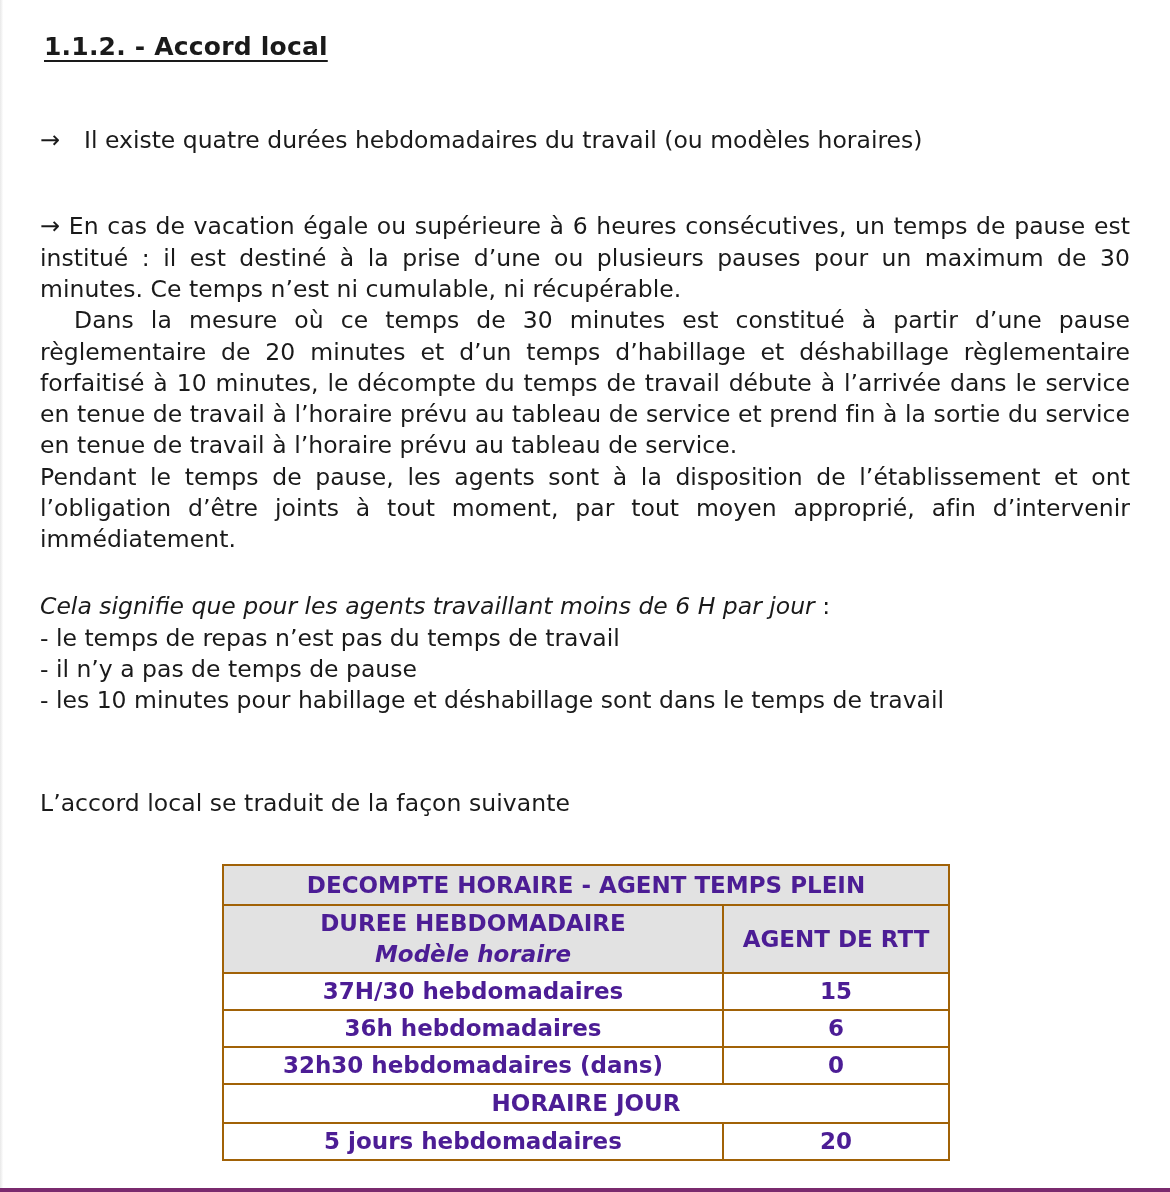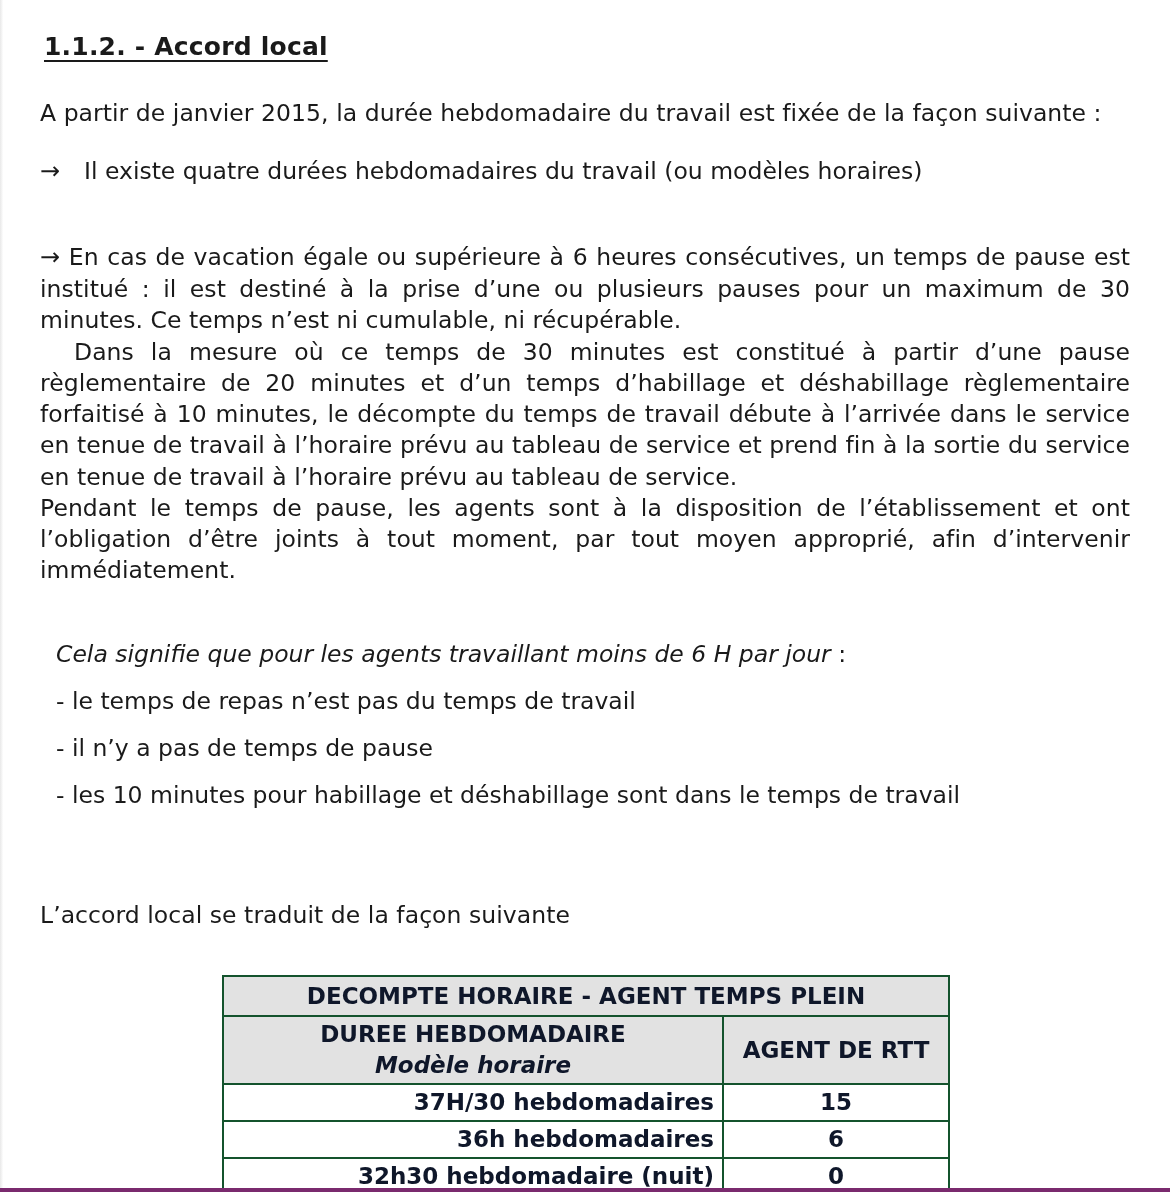--- a/index.html
+++ b/index.html
@@ -79,42 +79,42 @@
   }
   .italic-line {
     font-style: italic;
     font-size: 23.5px;
     line-height: 1.33;
     margin: 0;
   }
   .list-line {
     font-size: 23.5px;
     line-height: 1.33;
-    margin: 16px;
+    margin: 0;
   }
   
   .table-wrap {
     margin-top: 44px;
     display: flex;
     justify-content: flex-start;
     padding-left: 182px;
   }
   table.accord-table {
     border-collapse: collapse;
     width: 726px;
     table-layout: fixed;
     background: #ffffff;
   }
   table.accord-table td {
-    border: 2px solid #14532d;
+    border: 2px solid #a16207;
     font-size: 23px;
     font-weight: bold;
     padding: 2px 8px;
     vertical-align: middle;
-    color: #0f172a;
+    color: #4c1d95;
   }
   .col-a { width: 500px; }
   .col-b { width: 226px; }
   td.hdr-full {
     background: #e2e2e2;
     text-align: center;
     height: 34px;
   }
   td.hdr-left {
     background: #e2e2e2;
@@ -126,21 +126,21 @@
     background: #e2e2e2;
     text-align: center;
   }
   td.hdr-left .sub {
     display: block;
     font-style: italic;
     font-weight: bold;
     text-align: center;
   }
   td.row-label {
-    text-align: right;
+    text-align: center;
     height: 31px;
   }
   td.row-value {
     text-align: center;
   }
   td.subhdr-full {
     text-align: center;
     height: 33px;
     background: #ffffff;
   }
@@ -151,21 +151,20 @@
 <div class="page">
 
   <div class="scan-left-edge"></div>
 
   <div class="content">
 
     <h1 class="section-heading">1.1.2. - Accord local</h1>
 
     <div class="gap-lg"></div>
 
-    <p class="para"> A partir de janvier 2015, la durée hebdomadaire du travail est fixée de la façon suivante :</p>
 
     <div class="gap-md"></div>
 
     <div class="arrow-line">
       <span class="arrow-glyph">→</span>
       <span>Il existe quatre  durées hebdomadaires du travail  (ou modèles horaires)</span>
     </div>
 
     <div class="gap-xl"></div>
 
@@ -206,21 +205,21 @@
           </tr>
           <tr>
             <td class="row-label">37H/30 hebdomadaires</td>
             <td class="row-value">15</td>
           </tr>
           <tr>
             <td class="row-label">36h hebdomadaires</td>
             <td class="row-value">6</td>
           </tr>
           <tr>
-            <td class="row-label">32h30 hebdomadaire (nuit)</td>
+            <td class="row-label">32h30 hebdomadaires (dans)</td>
             <td class="row-value">0</td>
           </tr>
           <tr>
             <td class="subhdr-full" colspan="2">HORAIRE JOUR</td>
           </tr>
           <tr>
             <td class="row-label">5 jours hebdomadaires</td>
             <td class="row-value">20</td>
           </tr>
         </tbody>

